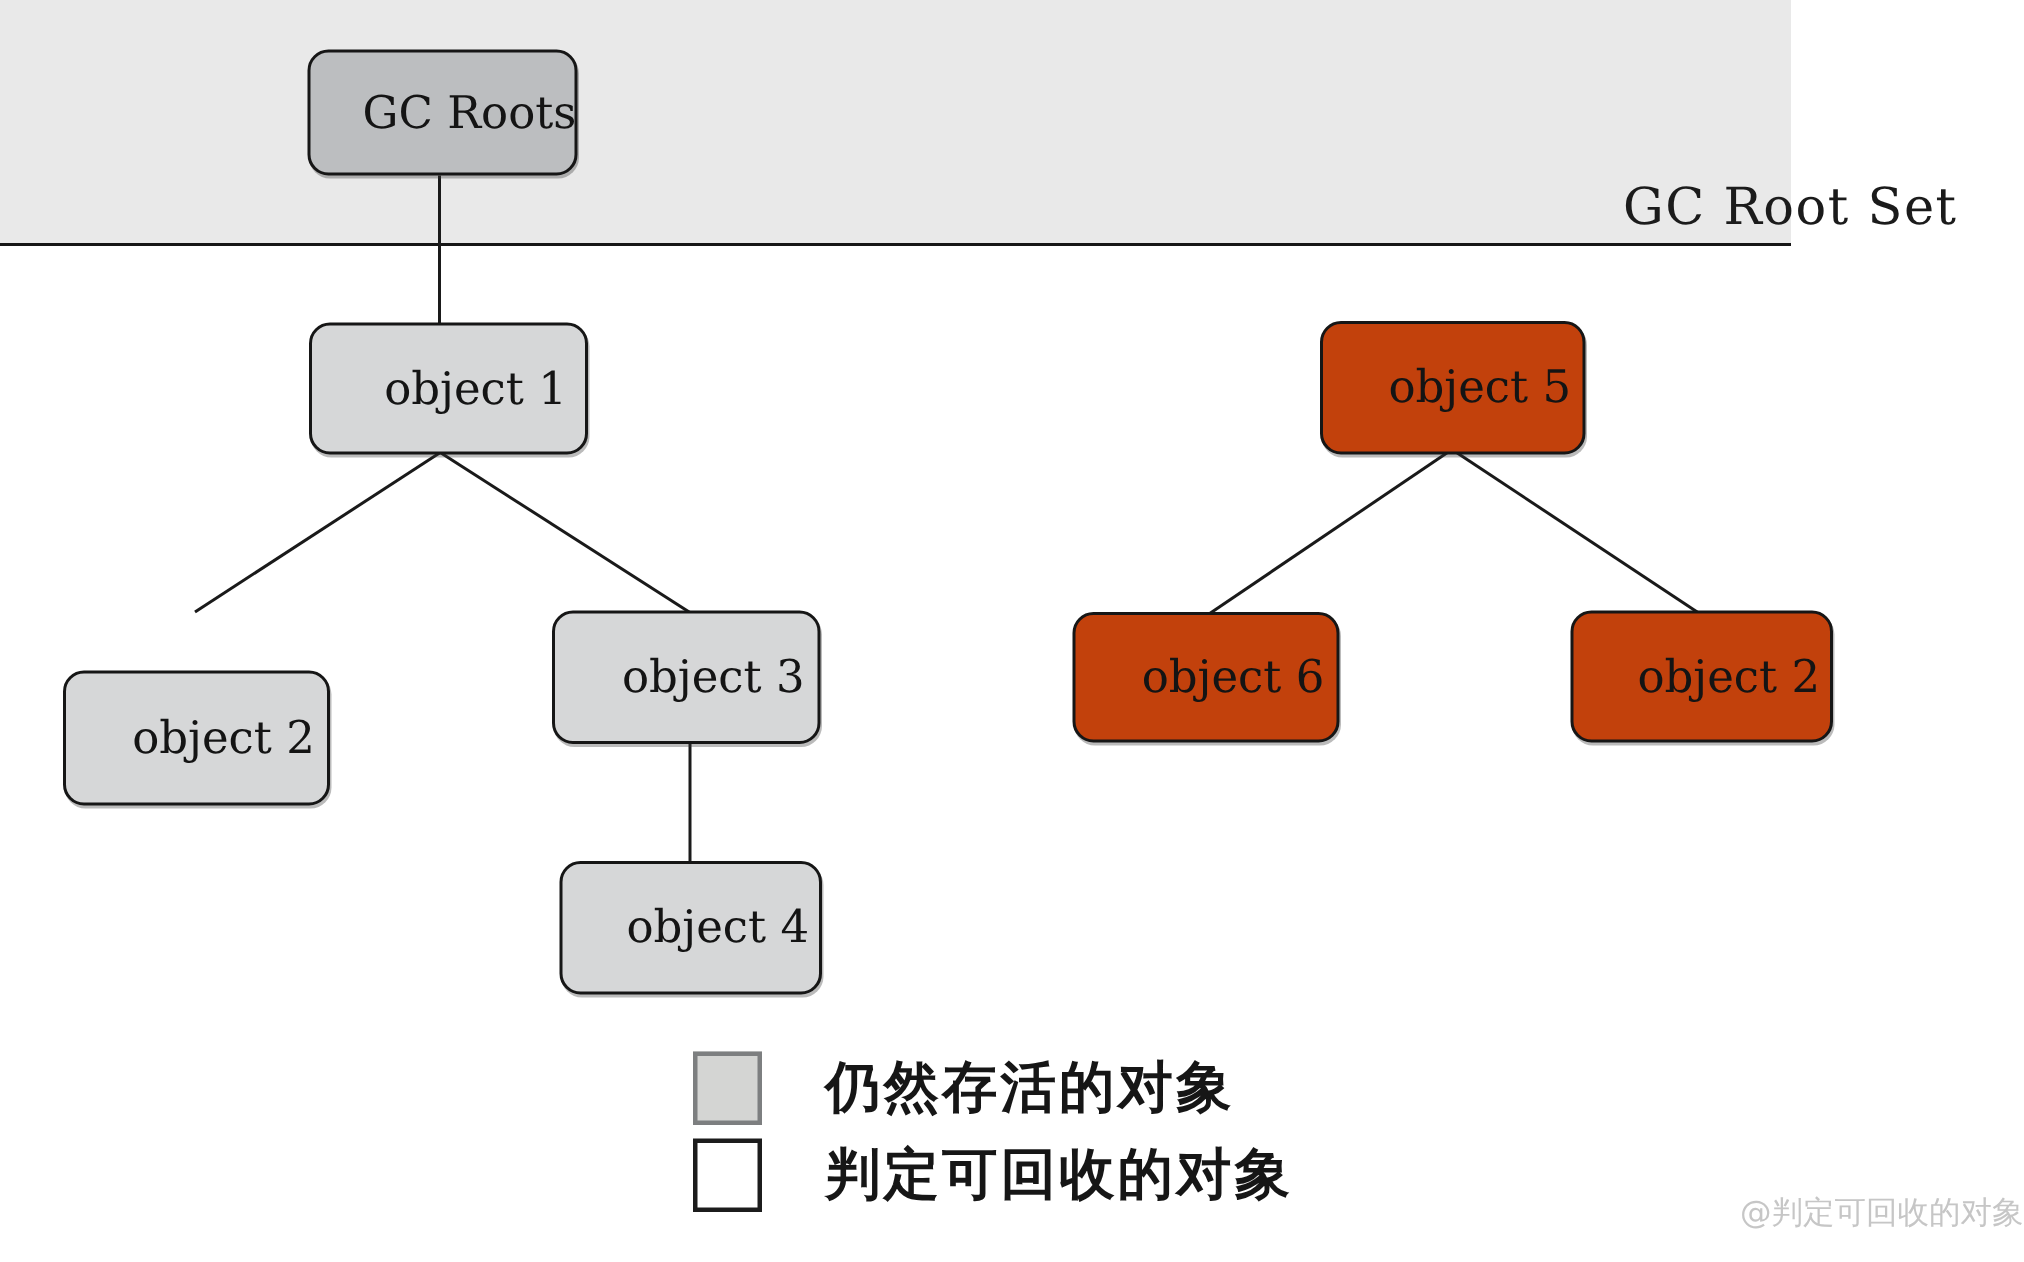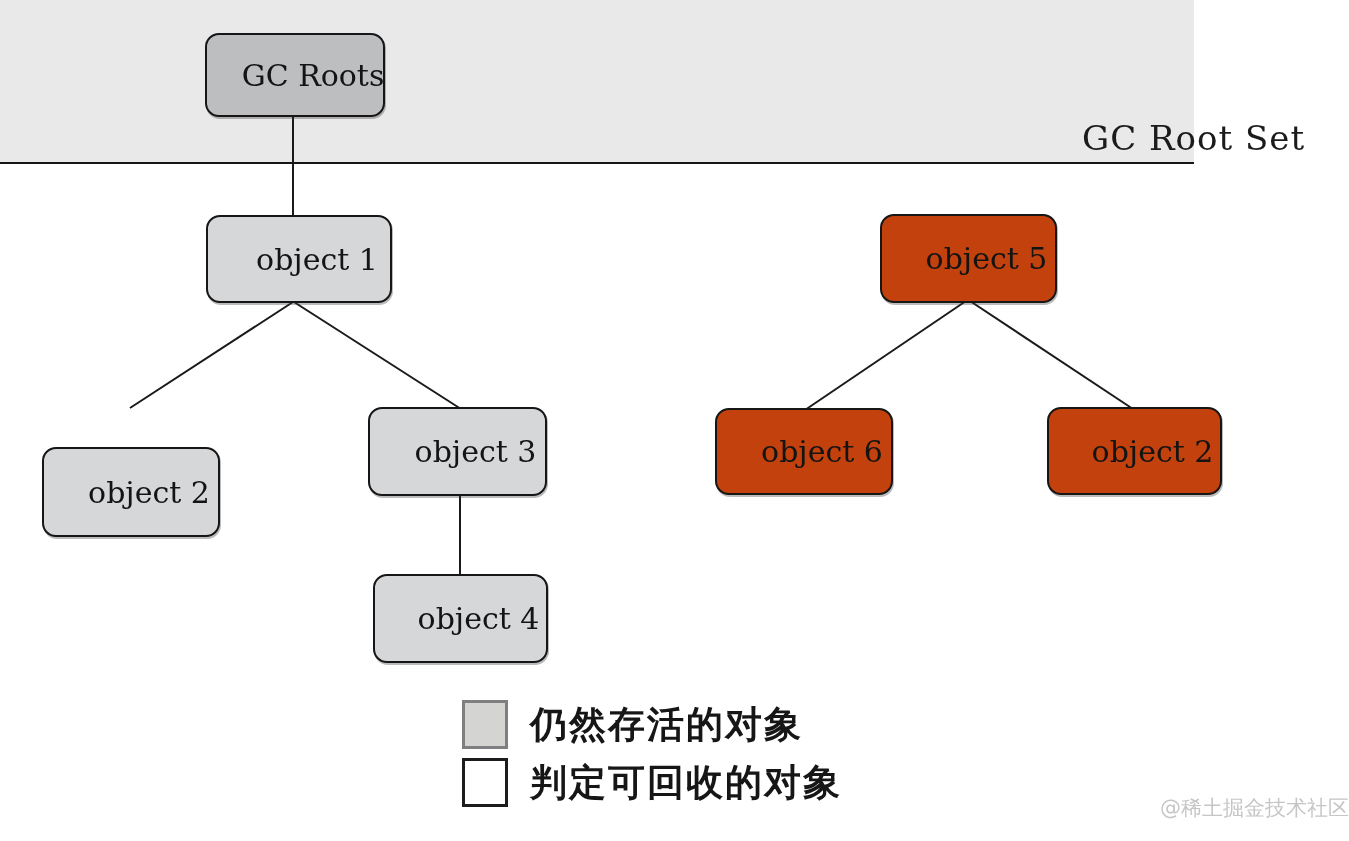--- a/index.html
+++ b/index.html
@@ -70,23 +70,24 @@
   .pos-o7   { left: 1047px;top: 407px; width: 175px; height: 88px; }
 
   
   .legend {
     position: absolute;
     left: 462px; top: 700px;
     width: 560px;
   }
   .legend-row {
     display: flex;
-    align-items: flex-start;
+    align-items: center;
     margin-bottom: 8px;
     height: 50px;
+    gap: 20px;
   }
   .swatch {
     box-sizing: border-box;
     width: 46px; height: 49px;
     margin-right: 22px;
     flex: 0 0 auto;
   }
   .swatch.live {
     background: #d4d5d3;
     border: 3px solid #7d7f80;
@@ -151,15 +152,15 @@
     <div class="legend-row">
       <span class="swatch live"></span>
       <span class="legend-text">仍然存活的对象</span>
     </div>
     <div class="legend-row">
       <span class="swatch dead"></span>
       <span class="legend-text">判定可回收的对象</span>
     </div>
   </div>
 
-  <div class="watermark">@稀土掘金技术社区</div>
+  <div class="watermark">@判定可回收的对象</div>
 
 </div>
 
 </body></html>

